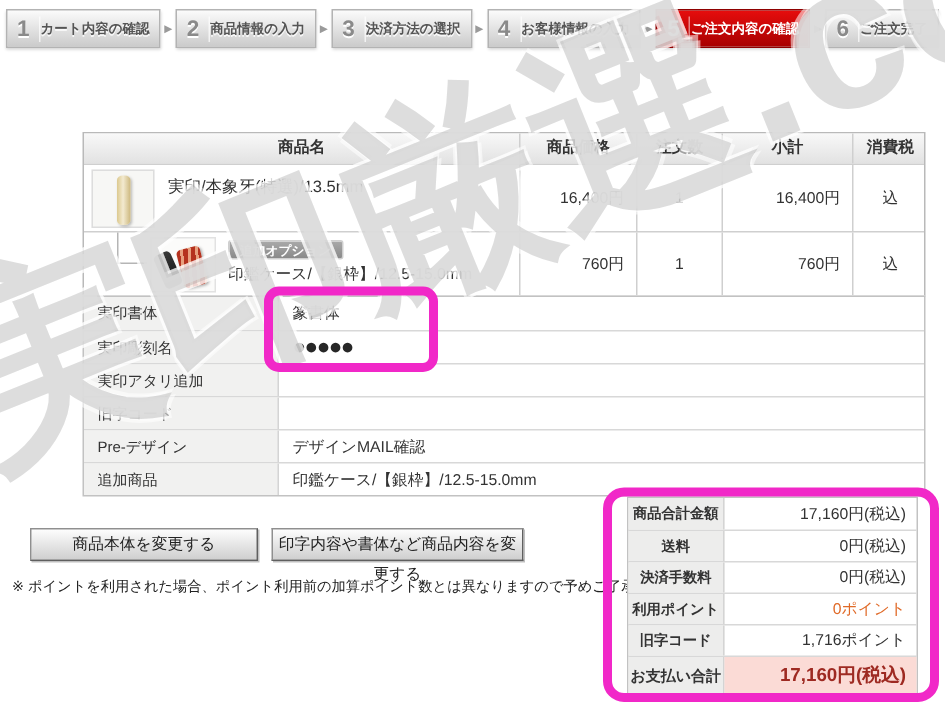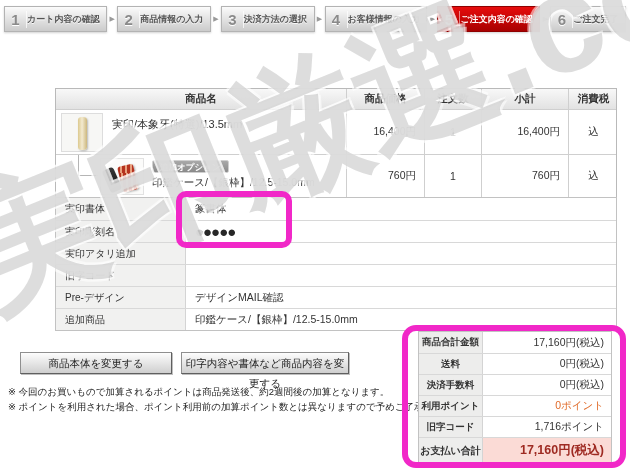--- a/index.html
+++ b/index.html
@@ -229,21 +229,20 @@
     <div class="drow">
       <div class="dlabel">追加商品</div>
       <div class="dvalue">印鑑ケース/【銀枠】/12.5-15.0mm</div>
     </div>
   </div>
 
   <div class="btn btn1">商品本体を変更する</div>
   <div class="btn btn2">印字内容や書体など商品内容を変更する</div>
 
   <div class="notes">
-    <div class="note">※ 今回のお買いもので加算されるポイントは商品発送後、約2週間後の加算となります。</div>
     <div class="note">※ ポイントを利用された場合、ポイント利用前の加算ポイント数とは異なりますので予めご了承ください。</div>
   </div>
 
   <div class="ttable">
     <div class="trow">
       <div class="tlabel">商品合計金額</div>
       <div class="tvalue">17,160円(税込)</div>
     </div>
     <div class="trow">
       <div class="tlabel">送料</div>

